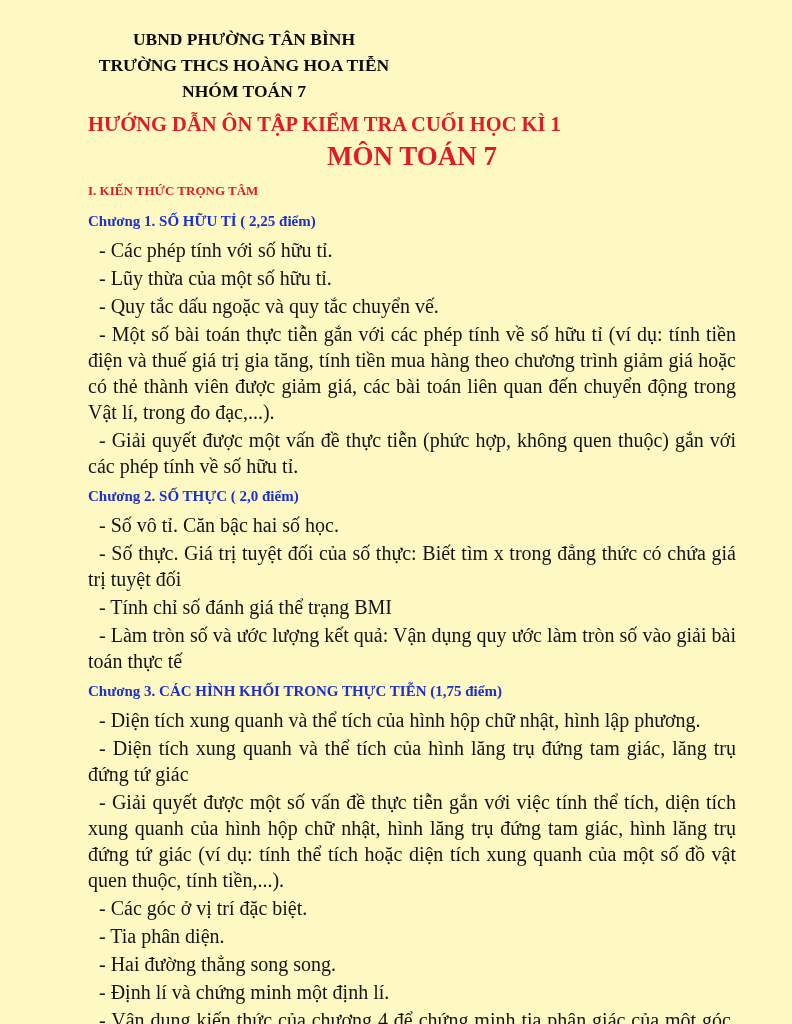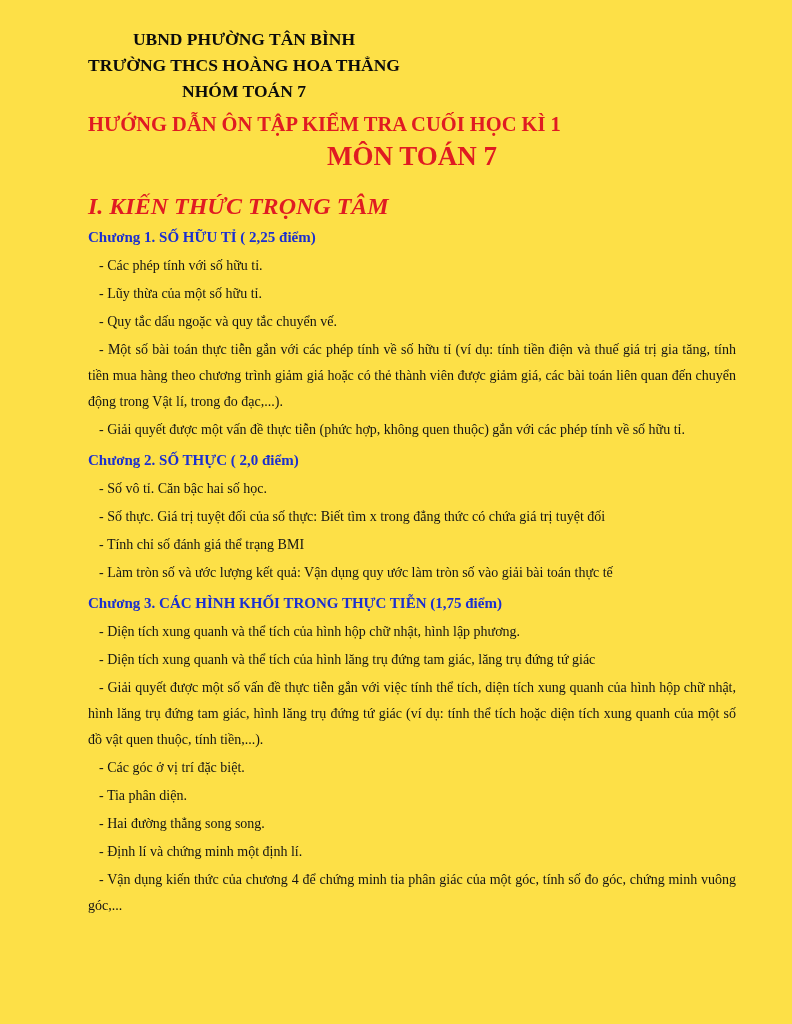--- a/index.html
+++ b/index.html
@@ -7,21 +7,21 @@
     --blue:#1b2fd0;
     --ink:#141414;
   }
   html,body{margin:0;padding:0;background:#ffffff;}
   .page{
     position:relative;
     width:792px;height:1024px;
     box-sizing:border-box;
     padding:26px 56px 0 88px;
     overflow:hidden;
-    background:#fde047;
+    background:#fef9c3;
     font-family:"Liberation Serif", serif;
     color:var(--ink);
   }
   .letterhead{
     width:312px;
     text-align:center;
     font-weight:700;
     font-size:17.5px;
     line-height:26px;
     color:#0b0b0b;
@@ -38,49 +38,48 @@
     text-align:center;
     font-weight:700;
     font-size:27px;
     line-height:30px;
     color:var(--red);
     margin-top:2px;
   }
   .section-heading{
     color:var(--red);
     font-weight:700;
-    font-size:24px;
+    font-size:13px;
     line-height:27px;
-    margin-top:22px;
-    font-style:italic;
+    margin-top:6px;
   }
   .chapter-heading{
     color:var(--blue);
     font-weight:700;
     font-size:15px;
     line-height:27px;
     margin:4px 0 2px 0;
   }
   .item{
-    font-size:14px;
+    font-size:20px;
     line-height:26px;
     margin:2px 0;
     text-align:justify;
     text-indent:11px;
     color:var(--ink);
   }
 </style>
 </head>
 <body>
 
 <div class="page">
 
   <div class="letterhead">
     <div>UBND PHƯỜNG TÂN BÌNH</div>
-    <div>TRƯỜNG THCS HOÀNG HOA THẲNG</div>
+    <div>TRƯỜNG THCS HOÀNG HOA TIỄN</div>
     <div>NHÓM TOÁN 7</div>
   </div>
 
   <div class="doc-title">HƯỚNG DẪN ÔN TẬP KIỂM TRA CUỐI HỌC KÌ 1</div>
   <div class="doc-subtitle">MÔN TOÁN 7</div>
 
   <div class="section-heading">I. KIẾN THỨC TRỌNG TÂM</div>
 
   <div class="chapter-heading">Chương 1. SỐ HỮU TỈ ( 2,25 điểm)</div>
   <p class="item">- Các phép tính với số hữu tỉ.</p>

